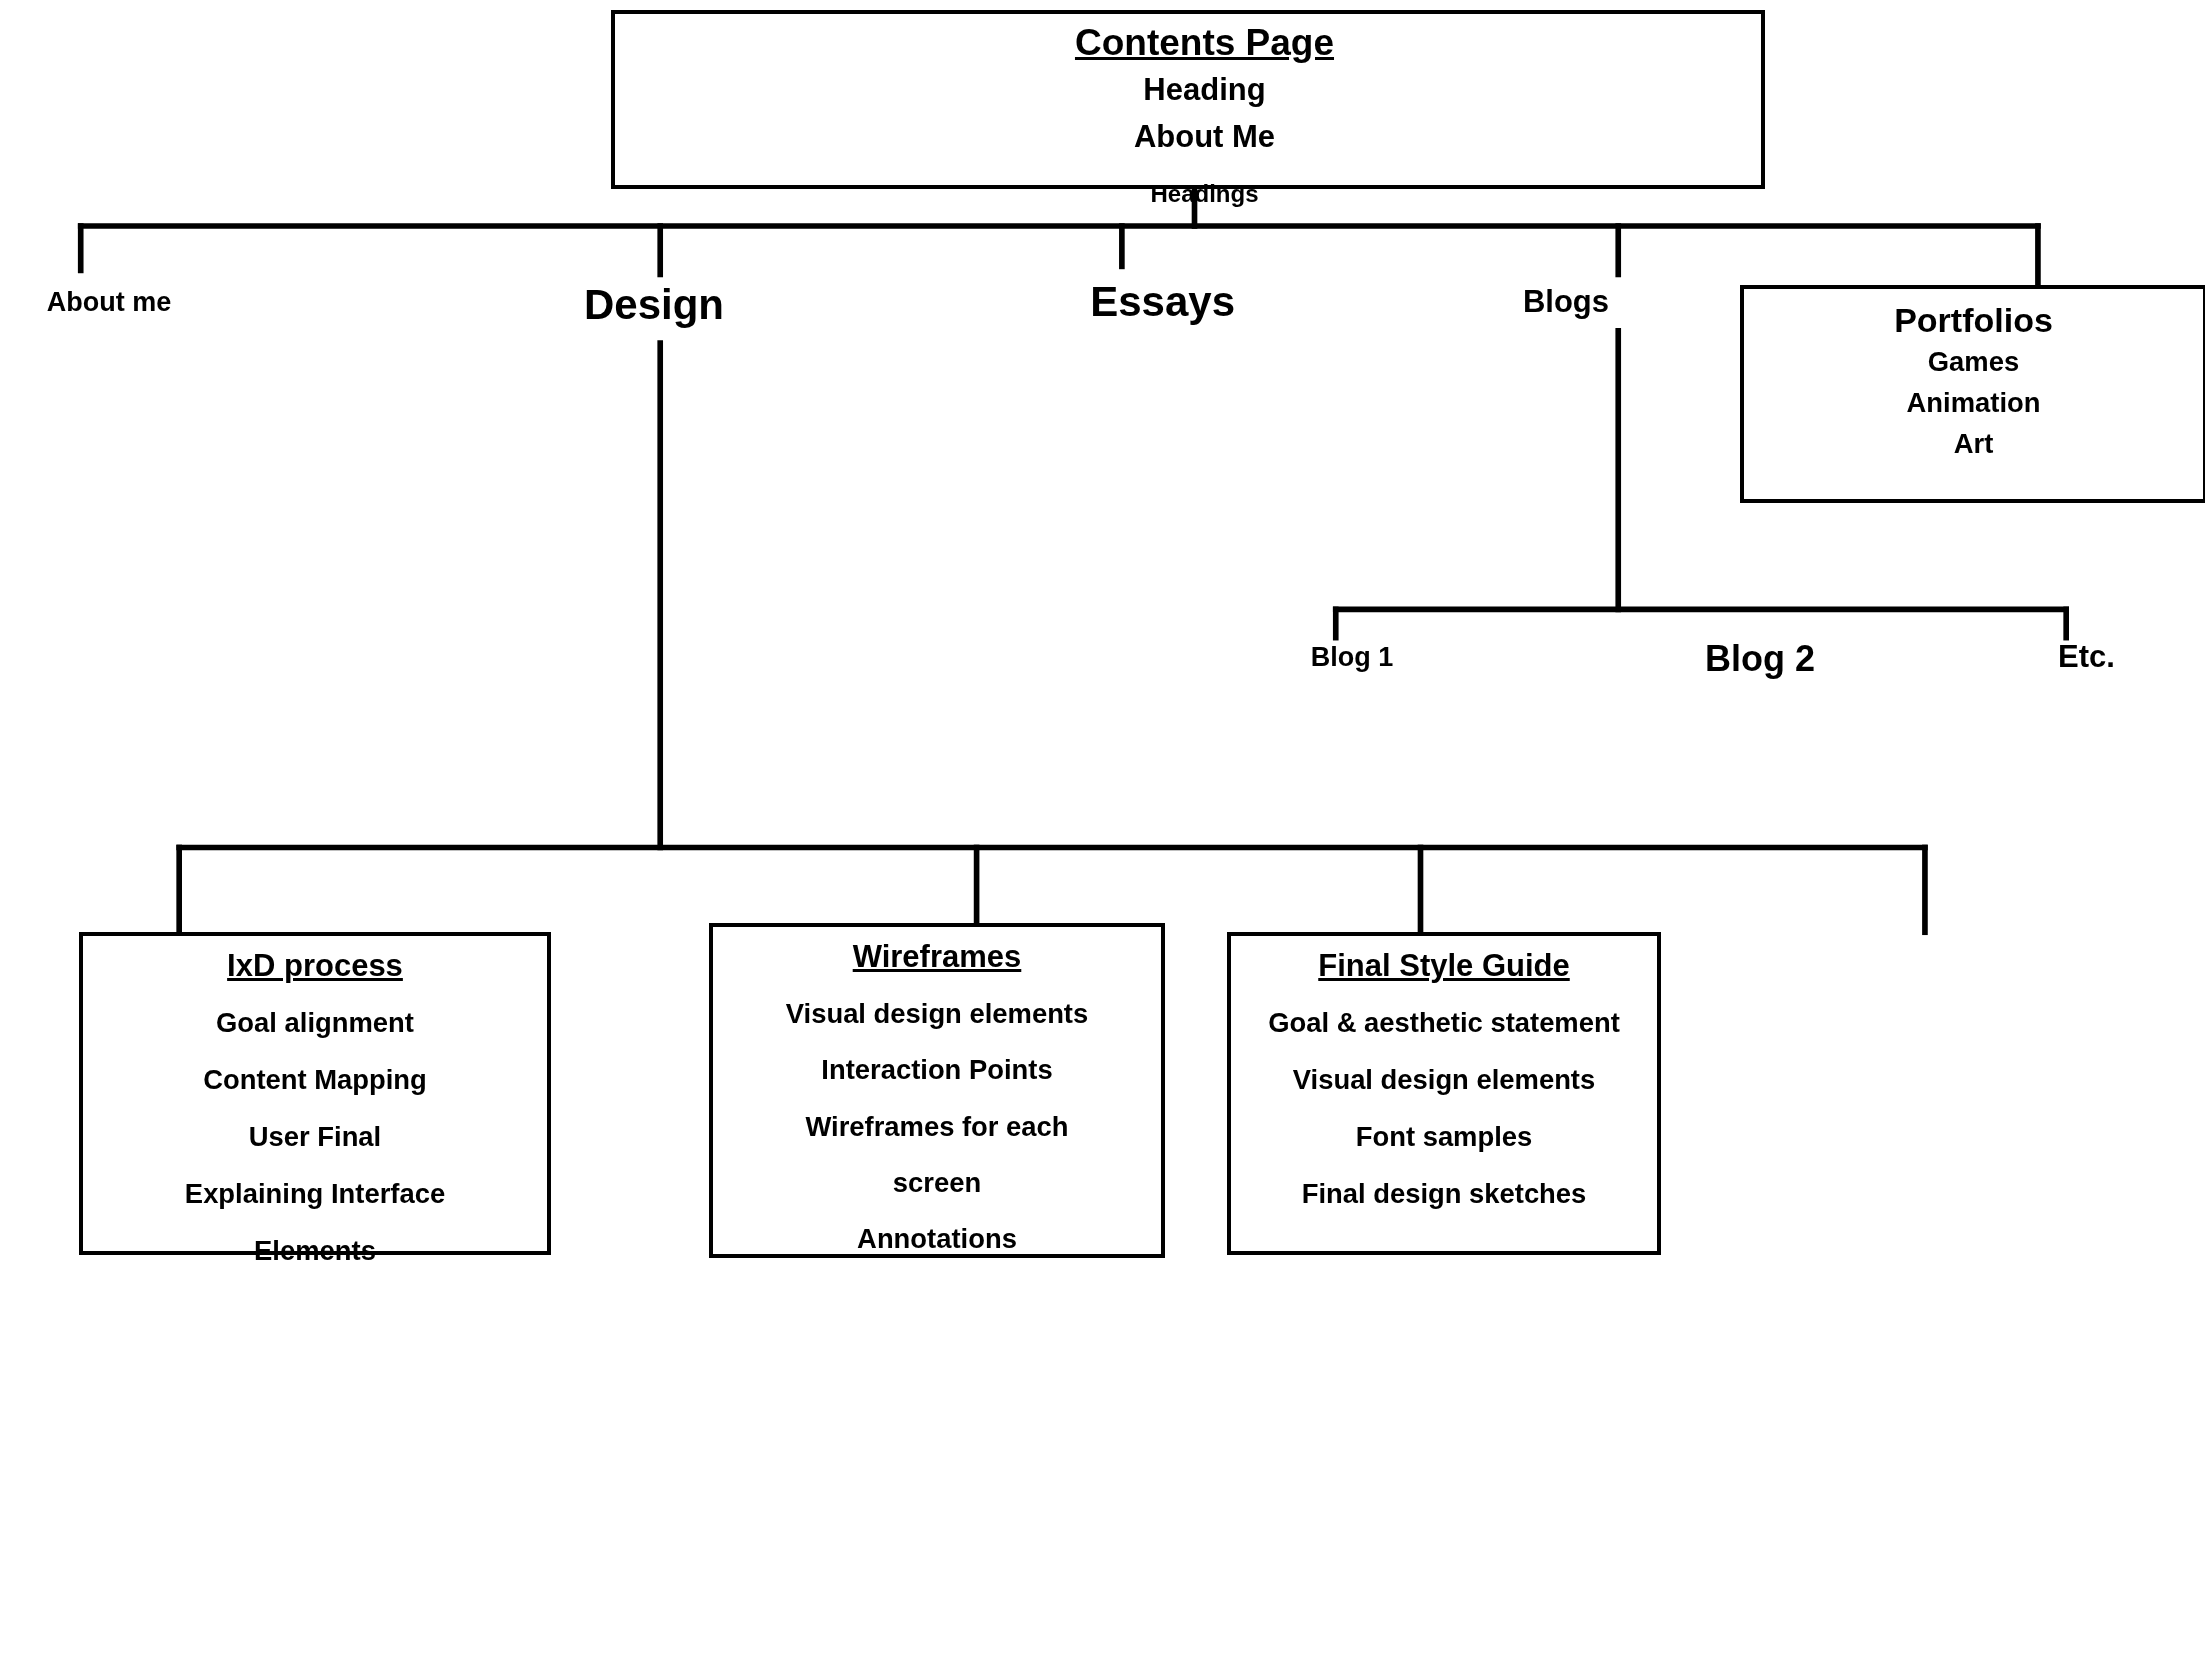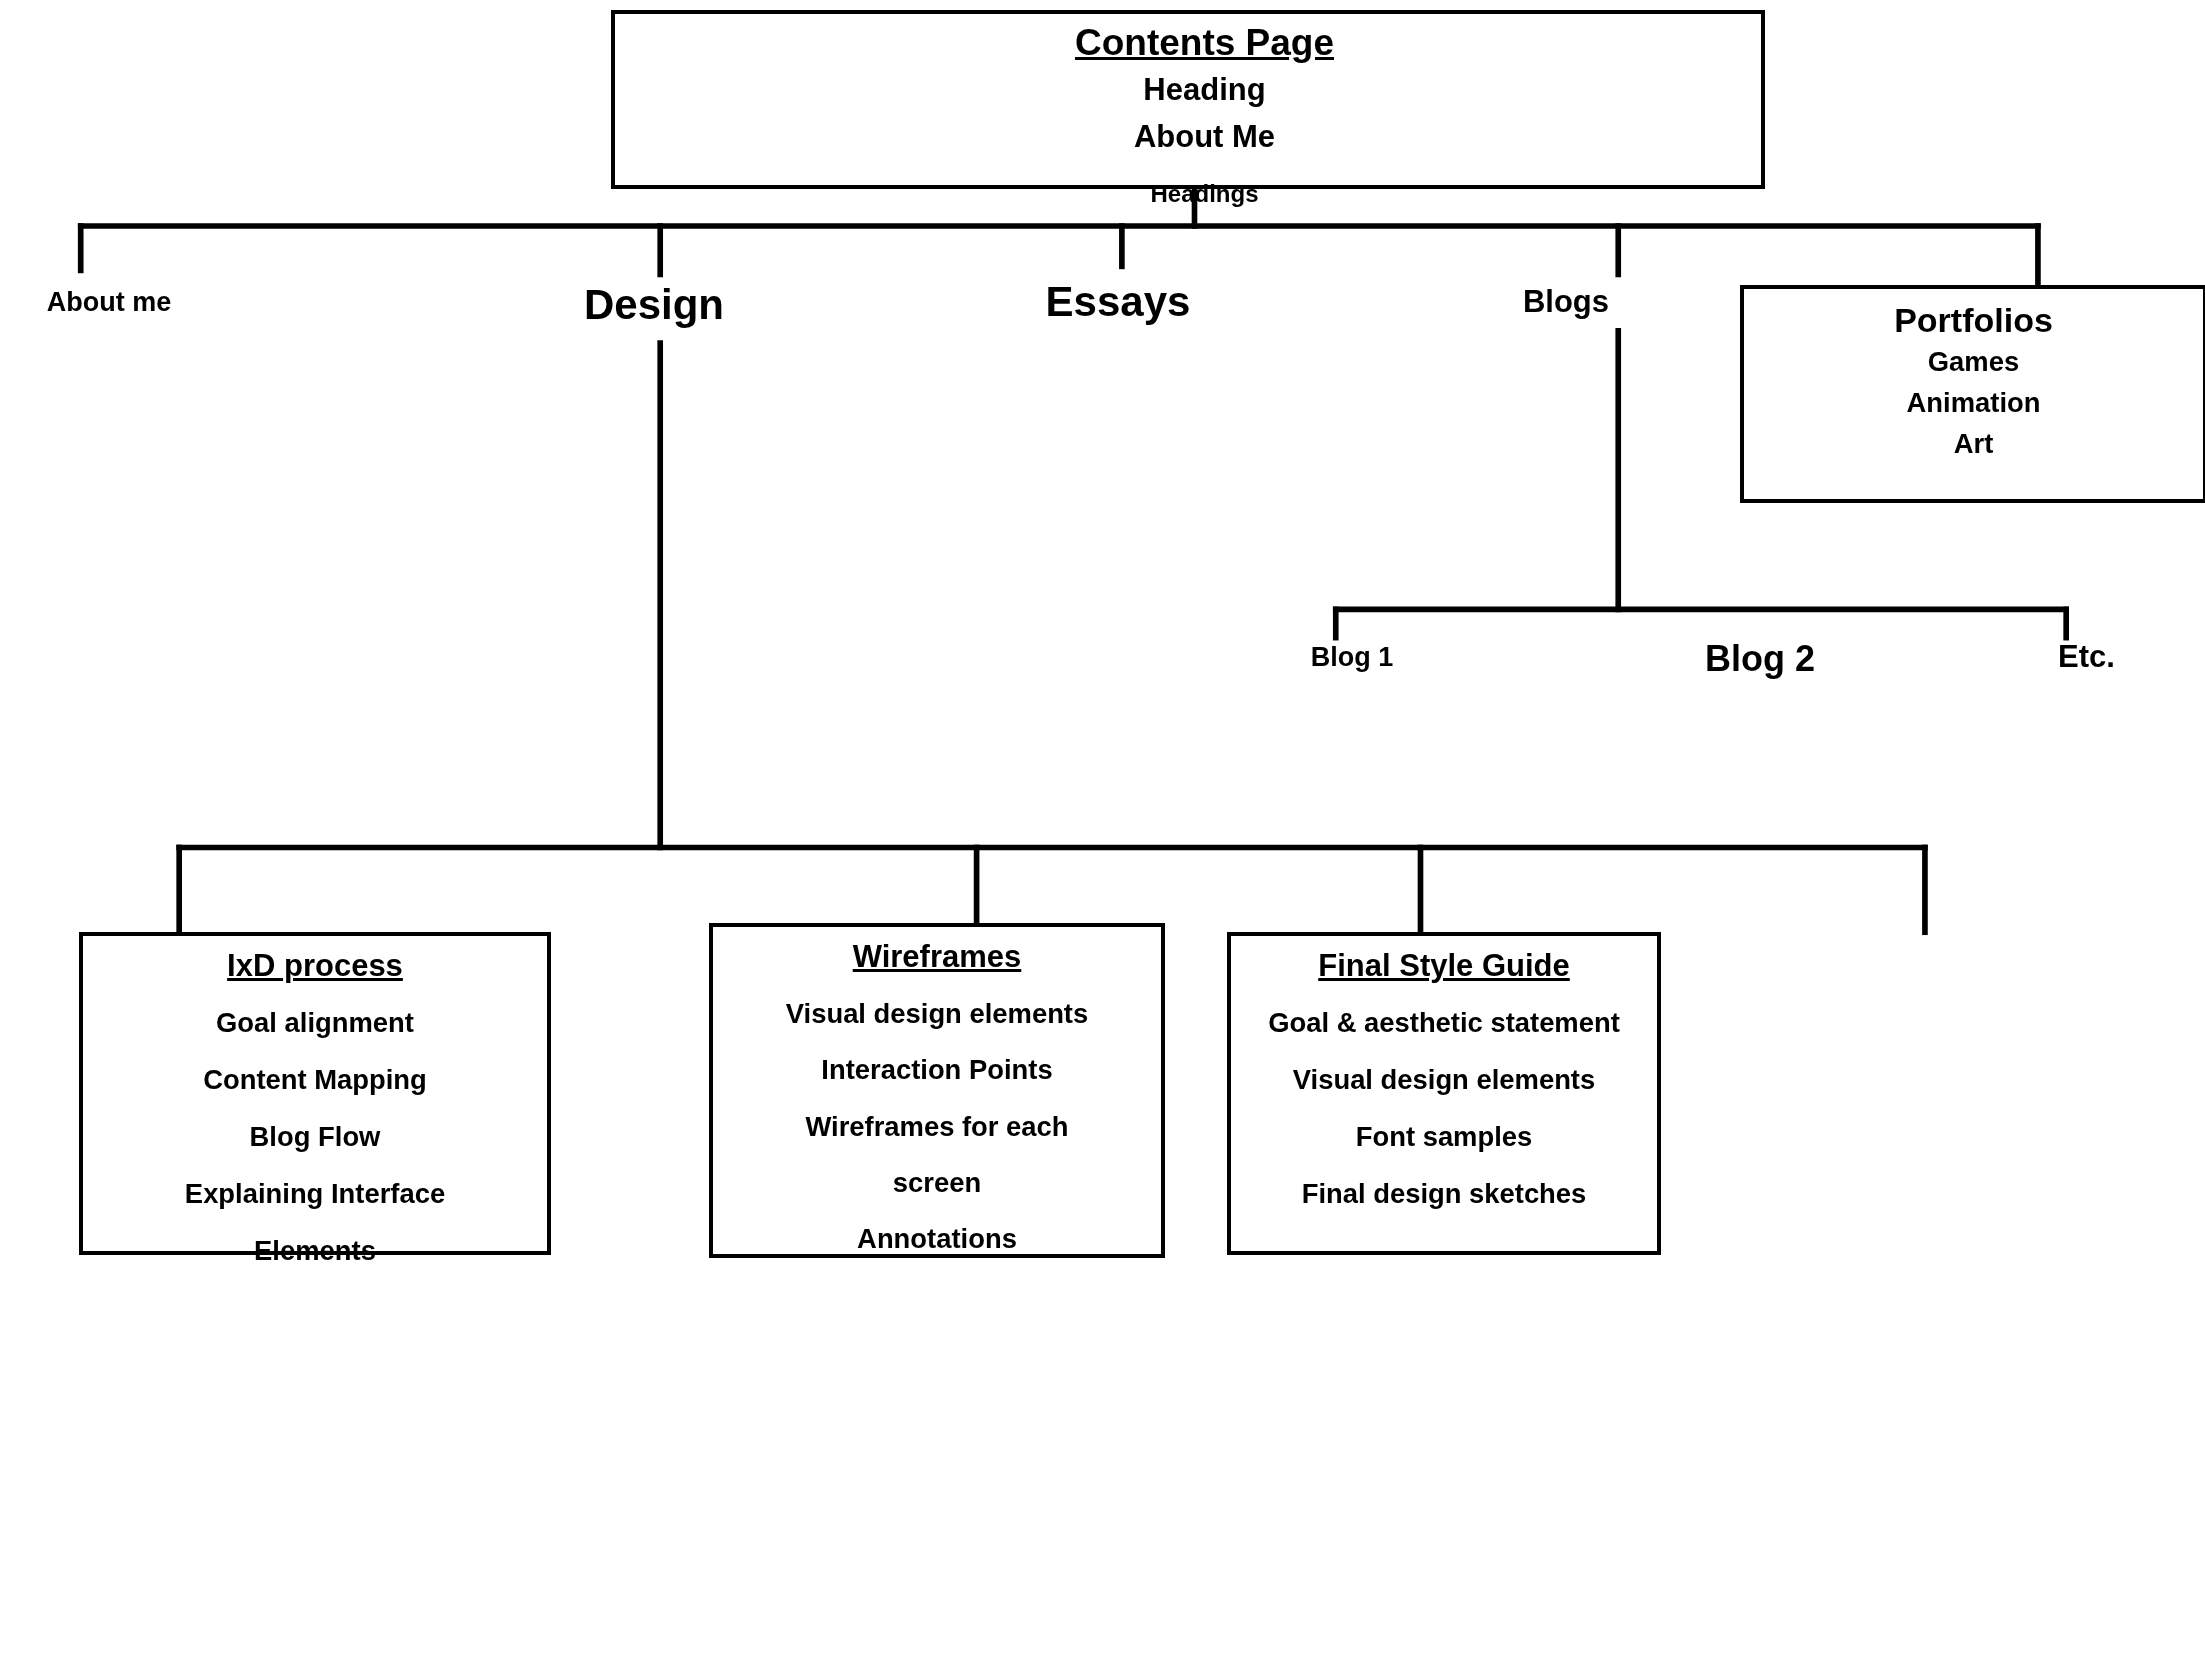--- a/index.html
+++ b/index.html
@@ -53,21 +53,21 @@
     padding-left: 33px;
   }
   #root-box .t1 { font-size: 37px; font-weight: bold; text-decoration: underline; line-height: 1.15; }
   #root-box .t2 { font-size: 31px; font-weight: bold; line-height: 1.35; margin-top: 4.8px; }
   #root-box .t3 { font-size: 31px; font-weight: bold; line-height: 1.35; margin-top: 4.8px; }
   #root-box .t4 { font-size: 24px; font-weight: bold; line-height: 1.3; margin-top: 20px; }
 
   
   #lbl-about { left: 16px; top: 287px; width: 186px; font-size: 27px; font-weight: bold; }
   #lbl-design { left: 549px; top: 281px; width: 210px; font-size: 42px; font-weight: bold; }
-  #lbl-essays { left: 1001px; top: 278px; width: 234px; font-size: 42px; font-weight: bold; }
+  #lbl-essays { left: 1001px; top: 278px; width: 234px; font-size: 42px; font-weight: bold; text-align: right; }
   #lbl-blogs { left: 1477px; top: 284px; width: 178px; font-size: 31px; font-weight: bold; }
 
   
   #portfolios-box {
     left: 1740px;
     top: 285px;
     width: 467px;
     height: 218px;
     padding-top: 9.7px;
   }
@@ -148,21 +148,21 @@
   </div>
 
   <div class="label" id="lbl-blog1">Blog 1</div>
   <div class="label" id="lbl-blog2">Blog 2</div>
   <div class="label" id="lbl-etc">Etc.</div>
 
   <div class="node-box design-box" id="box-ixd">
     <div class="t1">IxD process</div>
     <div class="ln">Goal alignment</div>
     <div class="ln">Content Mapping</div>
-    <div class="ln">Blog Flow</div>
+    <div class="ln">User Final</div>
     <div class="ln">Explaining Interface</div>
     <div class="ln">Elements</div>
   </div>
 
   <div class="node-box design-box" id="box-wire">
     <div class="t1">Wireframes</div>
     <div class="ln">Visual design elements</div>
     <div class="ln">Interaction Points</div>
     <div class="ln">Wireframes for each</div>
     <div class="ln">screen</div>

